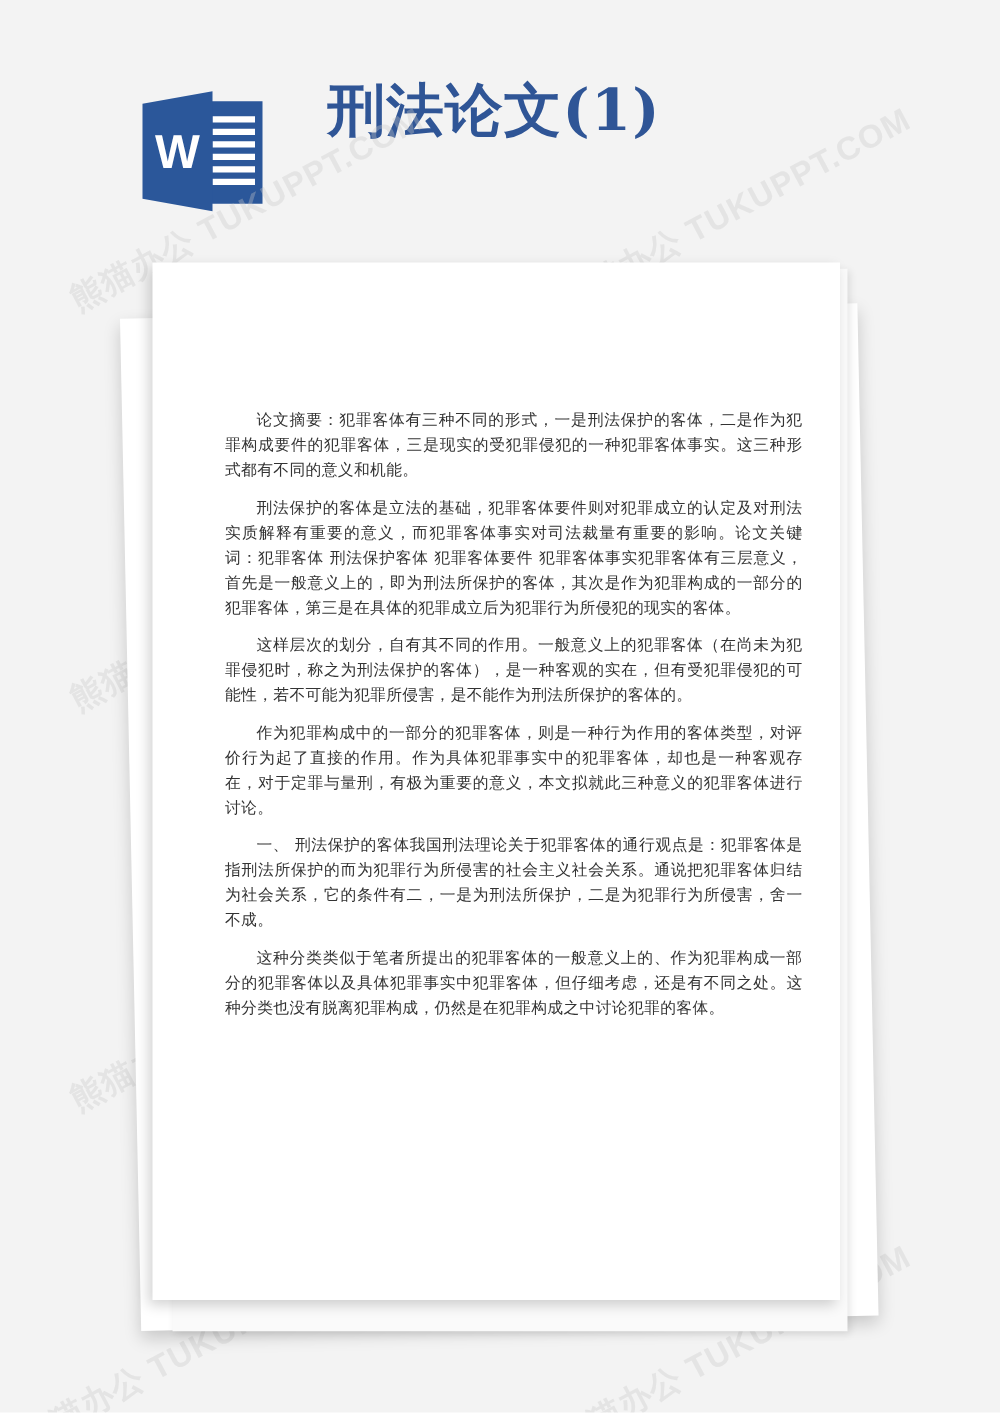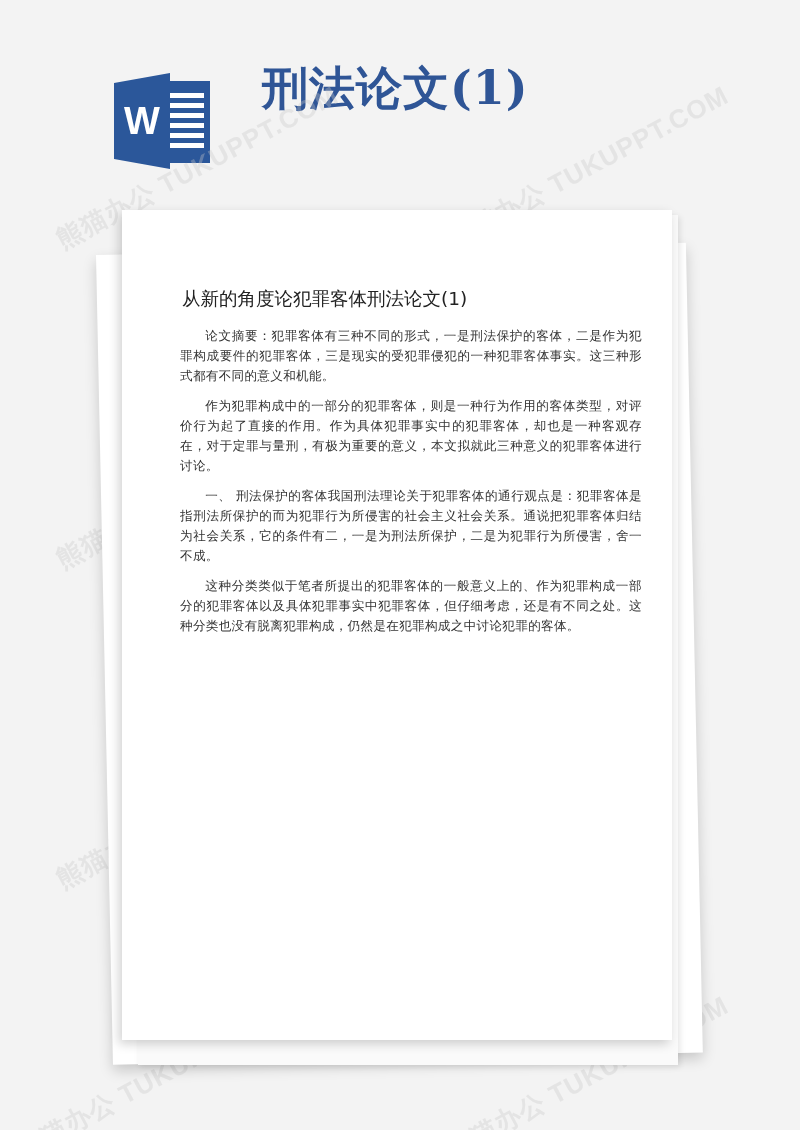--- a/index.html
+++ b/index.html
@@ -73,20 +73,21 @@
 <div class="watermark" style="left:430px;top:150px;">熊猫办公 TUKUPPT.COM</div>
 <div class="watermark" style="left:40px;top:470px;">熊猫办公 TUKUPPT.COM</div>
 <div class="watermark" style="left:40px;top:790px;">熊猫办公 TUKUPPT.COM</div>
 <div class="watermark" style="left:0px;top:1060px;">熊猫办公 TUKUPPT.COM</div>
 <div class="watermark" style="left:430px;top:1060px;">熊猫办公 TUKUPPT.COM</div>
 
 <div class="sheet-back1"></div>
 <div class="sheet-back2"></div>
 
 <div class="page">
-  <div class="doc-title">从新的角度论犯罪客体刑法论文(1)</div>
   <div class="doc-body">
     <p>论文摘要：犯罪客体有三种不同的形式，一是刑法保护的客体，二是作为犯罪构成要件的犯罪客体，三是现实的受犯罪侵犯的一种犯罪客体事实。这三种形式都有不同的意义和机能。</p>
+    <p>刑法保护的客体是立法的基础，犯罪客体要件则对犯罪成立的认定及对刑法实质解释有重要的意义，而犯罪客体事实对司法裁量有重要的影响。论文关键词：犯罪客体 刑法保护客体 犯罪客体要件 犯罪客体事实犯罪客体有三层意义，首先是一般意义上的，即为刑法所保护的客体，其次是作为犯罪构成的一部分的犯罪客体，第三是在具体的犯罪成立后为犯罪行为所侵犯的现实的客体。</p>
+    <p>这样层次的划分，自有其不同的作用。一般意义上的犯罪客体（在尚未为犯罪侵犯时，称之为刑法保护的客体），是一种客观的实在，但有受犯罪侵犯的可能性，若不可能为犯罪所侵害，是不能作为刑法所保护的客体的。</p>
     <p>作为犯罪构成中的一部分的犯罪客体，则是一种行为作用的客体类型，对评价行为起了直接的作用。作为具体犯罪事实中的犯罪客体，却也是一种客观存在，对于定罪与量刑，有极为重要的意义，本文拟就此三种意义的犯罪客体进行讨论。</p>
     <p>一、 刑法保护的客体我国刑法理论关于犯罪客体的通行观点是：犯罪客体是指刑法所保护的而为犯罪行为所侵害的社会主义社会关系。通说把犯罪客体归结为社会关系，它的条件有二，一是为刑法所保护，二是为犯罪行为所侵害，舍一不成。</p>
     <p>这种分类类似于笔者所提出的犯罪客体的一般意义上的、作为犯罪构成一部分的犯罪客体以及具体犯罪事实中犯罪客体，但仔细考虑，还是有不同之处。这种分类也没有脱离犯罪构成，仍然是在犯罪构成之中讨论犯罪的客体。</p>
   </div>
 </div>
 
 </body></html>

